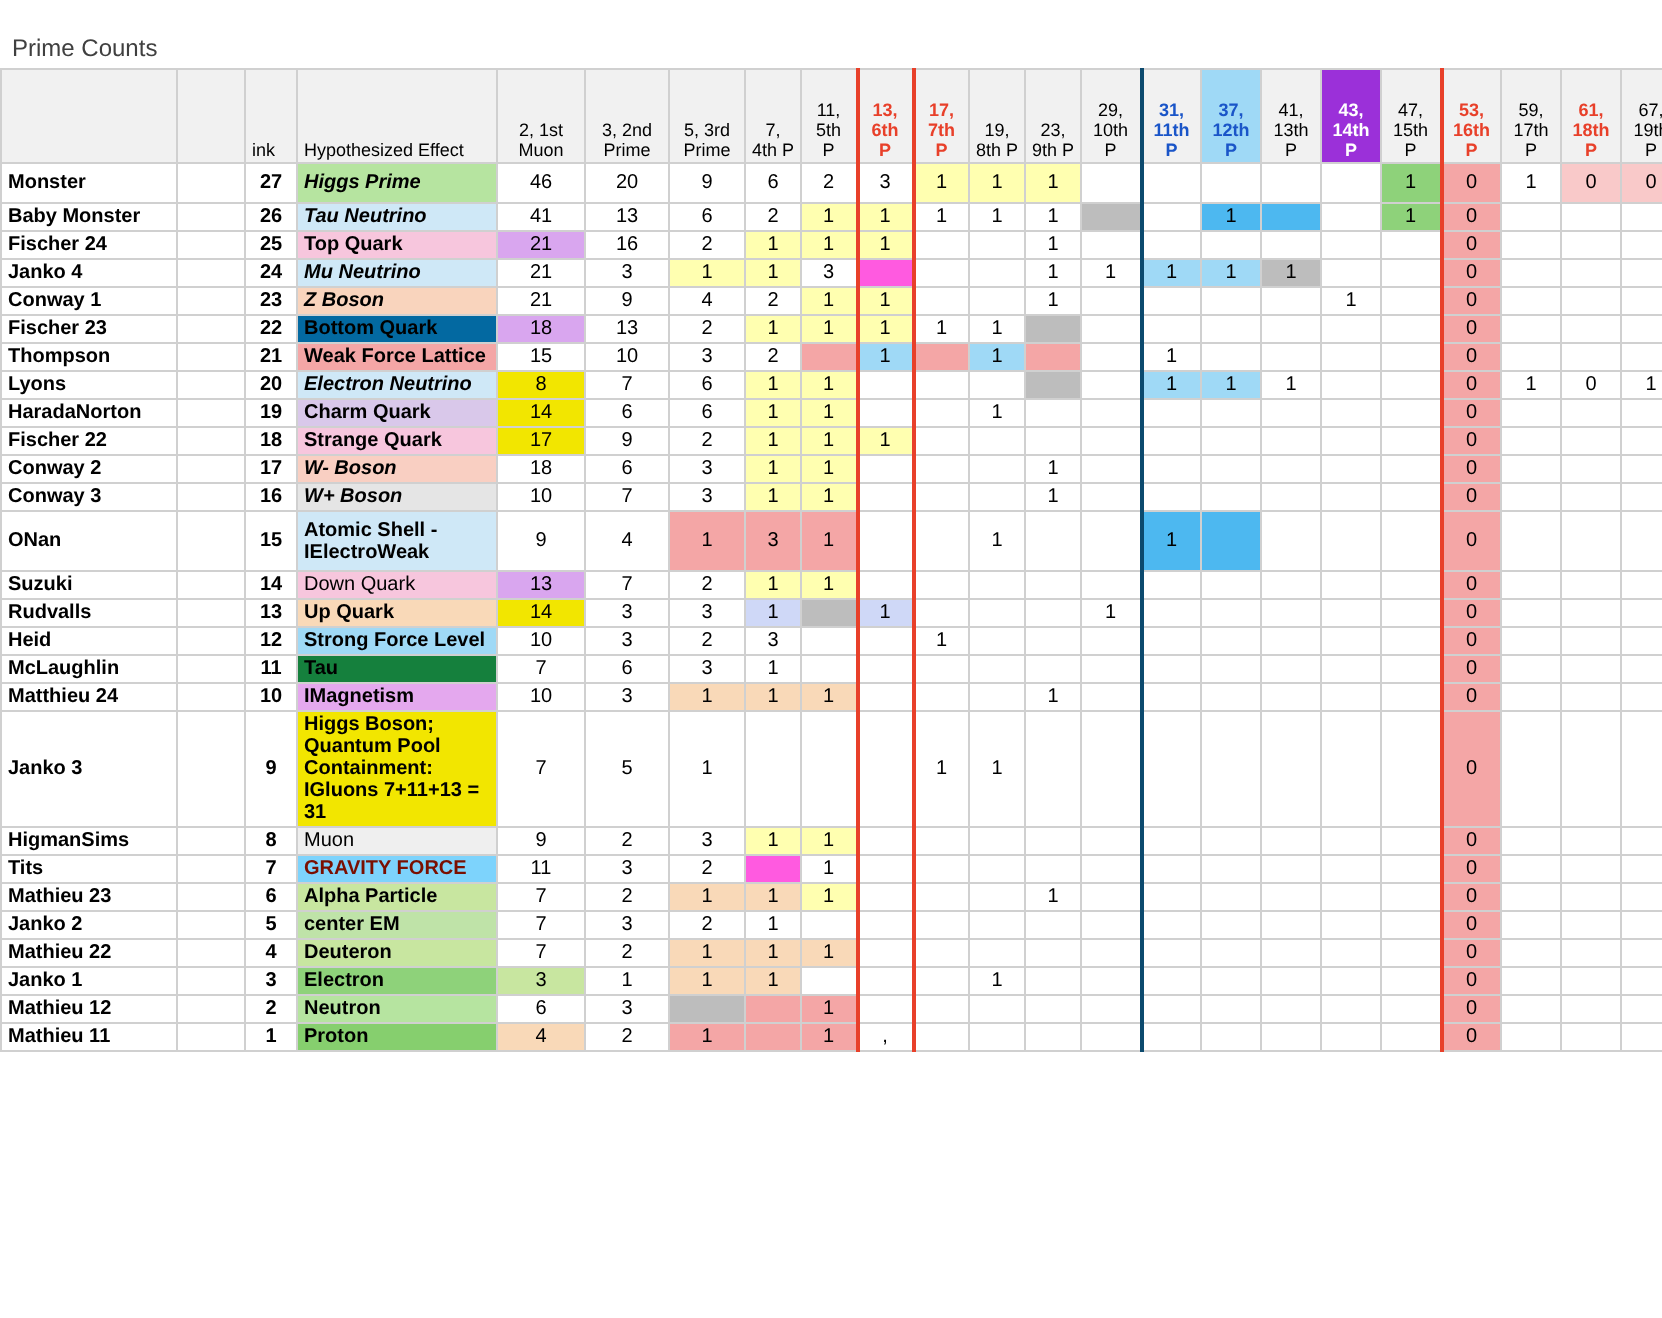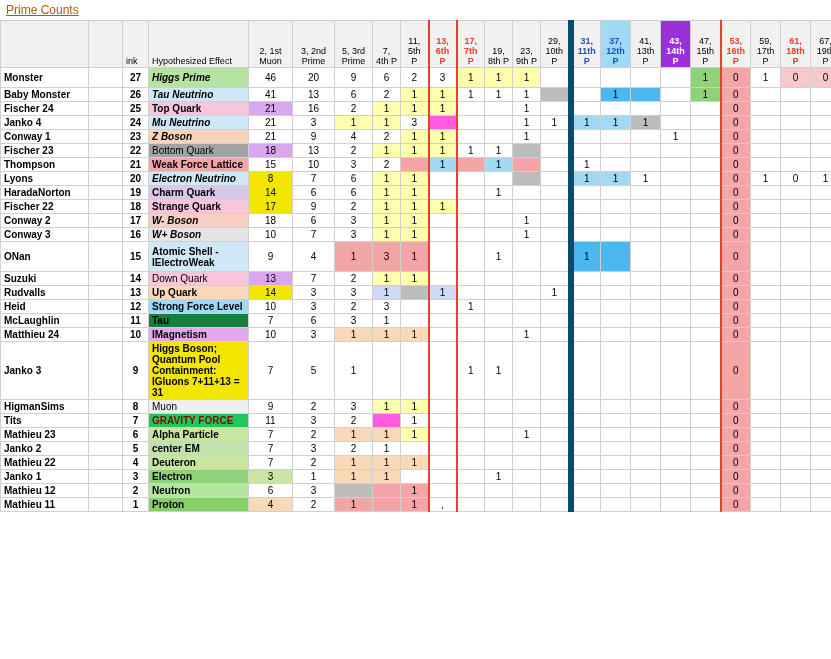--- a/index.html
+++ b/index.html
@@ -1,28 +1,28 @@
 <!DOCTYPE html>
 <html><head>
 <meta charset="utf-8">
 <style>
   html,body{margin:0;padding:0;background:#fff;}
   body{font-family:"Liberation Sans",sans-serif;font-size:11px;color:#000;width:831px;height:659px;overflow:hidden;}
-  #title{font-size:12px;padding:3px 0 3px 6px;color:#a16207;text-decoration:underline;}
+  #title{font-size:12px;padding:17px 0 3px 6px;color:#404040;}
   table{border-collapse:collapse;table-layout:fixed;width:831px;}
   td,th{border:1px solid #d0d0d0;padding:1px 3px;vertical-align:middle;font-weight:normal;font-size:10px;line-height:11px;overflow:hidden;white-space:nowrap;}
   thead th{background:#f1f1f1;font-size:9px;line-height:10px;vertical-align:bottom;text-align:center;height:44px;white-space:normal;}
   th.l, td.l{text-align:left;}
   td.c{text-align:center;}
   td.name{font-size:10px;}
   td.rank{text-align:center;}
   .bold{font-weight:bold;}
   
   .sep-red{border-left:2px solid #e8402a;}
-  .sep-blue{border-left:6px solid #0c4a6e;}
+  .sep-blue{border-left:2px solid #0c4a6e;}
   .hdr-purple{background:#9b30d9;color:#fff;font-weight:bold;margin-left:24px;}
   .hdr-cyan{background:#9fd9f6;font-weight:bold;}
 </style>
 </head>
 <body>
 
 <div id="title">Prime Counts</div>
 
 <table>
   <colgroup id="colgroup">
@@ -200,21 +200,21 @@
         <td class=" c"></td>
         <td class="sep-red c" style="background: rgb(244, 166, 166);">0</td>
         <td class=" c"></td>
         <td class=" c"></td>
         <td class=" c"></td>
       </tr>
       <tr>
         <td class=" name bold l">Fischer 23</td>
         <td></td>
         <td class=" rank bold">22</td>
-        <td class=" l" style="background: #a3a3a3; font-weight: normal; white-space: normal; line-height: 11px;">Bottom Quark</td>
+        <td class=" l" style="background: #0369a1; font-weight: bold; white-space: normal; line-height: 11px;">Bottom Quark</td>
         <td class=" c" style="background: rgb(217, 166, 239);">18</td>
         <td class=" c">13</td>
         <td class=" c">2</td>
         <td class=" c" style="background: rgb(255, 255, 176);">1</td>
         <td class=" c" style="background: rgb(255, 255, 176);">1</td>
         <td class="sep-red c" style="background: rgb(255, 255, 176);">1</td>
         <td class="sep-red c">1</td>
         <td class=" c">1</td>
         <td class=" c" style="background: rgb(189, 189, 189);"></td>
         <td class=" c"></td>
@@ -575,21 +575,21 @@
         <td class=" c"></td>
         <td class="sep-red c" style="background: rgb(244, 166, 166);">0</td>
         <td class=" c"></td>
         <td class=" c"></td>
         <td class=" c"></td>
       </tr>
       <tr>
         <td class=" name bold l">Tits</td>
         <td></td>
         <td class=" rank bold">7</td>
-        <td class=" l" style="background: #22c55e; font-weight: bold; color: rgb(122, 15, 0); white-space: normal; line-height: 11px;">GRAVITY FORCE</td>
+        <td class=" l" style="background: #7dd3fc; font-weight: bold; color: rgb(122, 15, 0); white-space: normal; line-height: 11px;">GRAVITY FORCE</td>
         <td class=" c">11</td>
         <td class=" c">3</td>
         <td class=" c">2</td>
         <td class=" c" style="background: rgb(255, 90, 224);"></td>
         <td class=" c">1</td>
         <td class="sep-red c"></td>
         <td class="sep-red c"></td>
         <td class=" c"></td>
         <td class=" c"></td>
         <td class=" c"></td>

